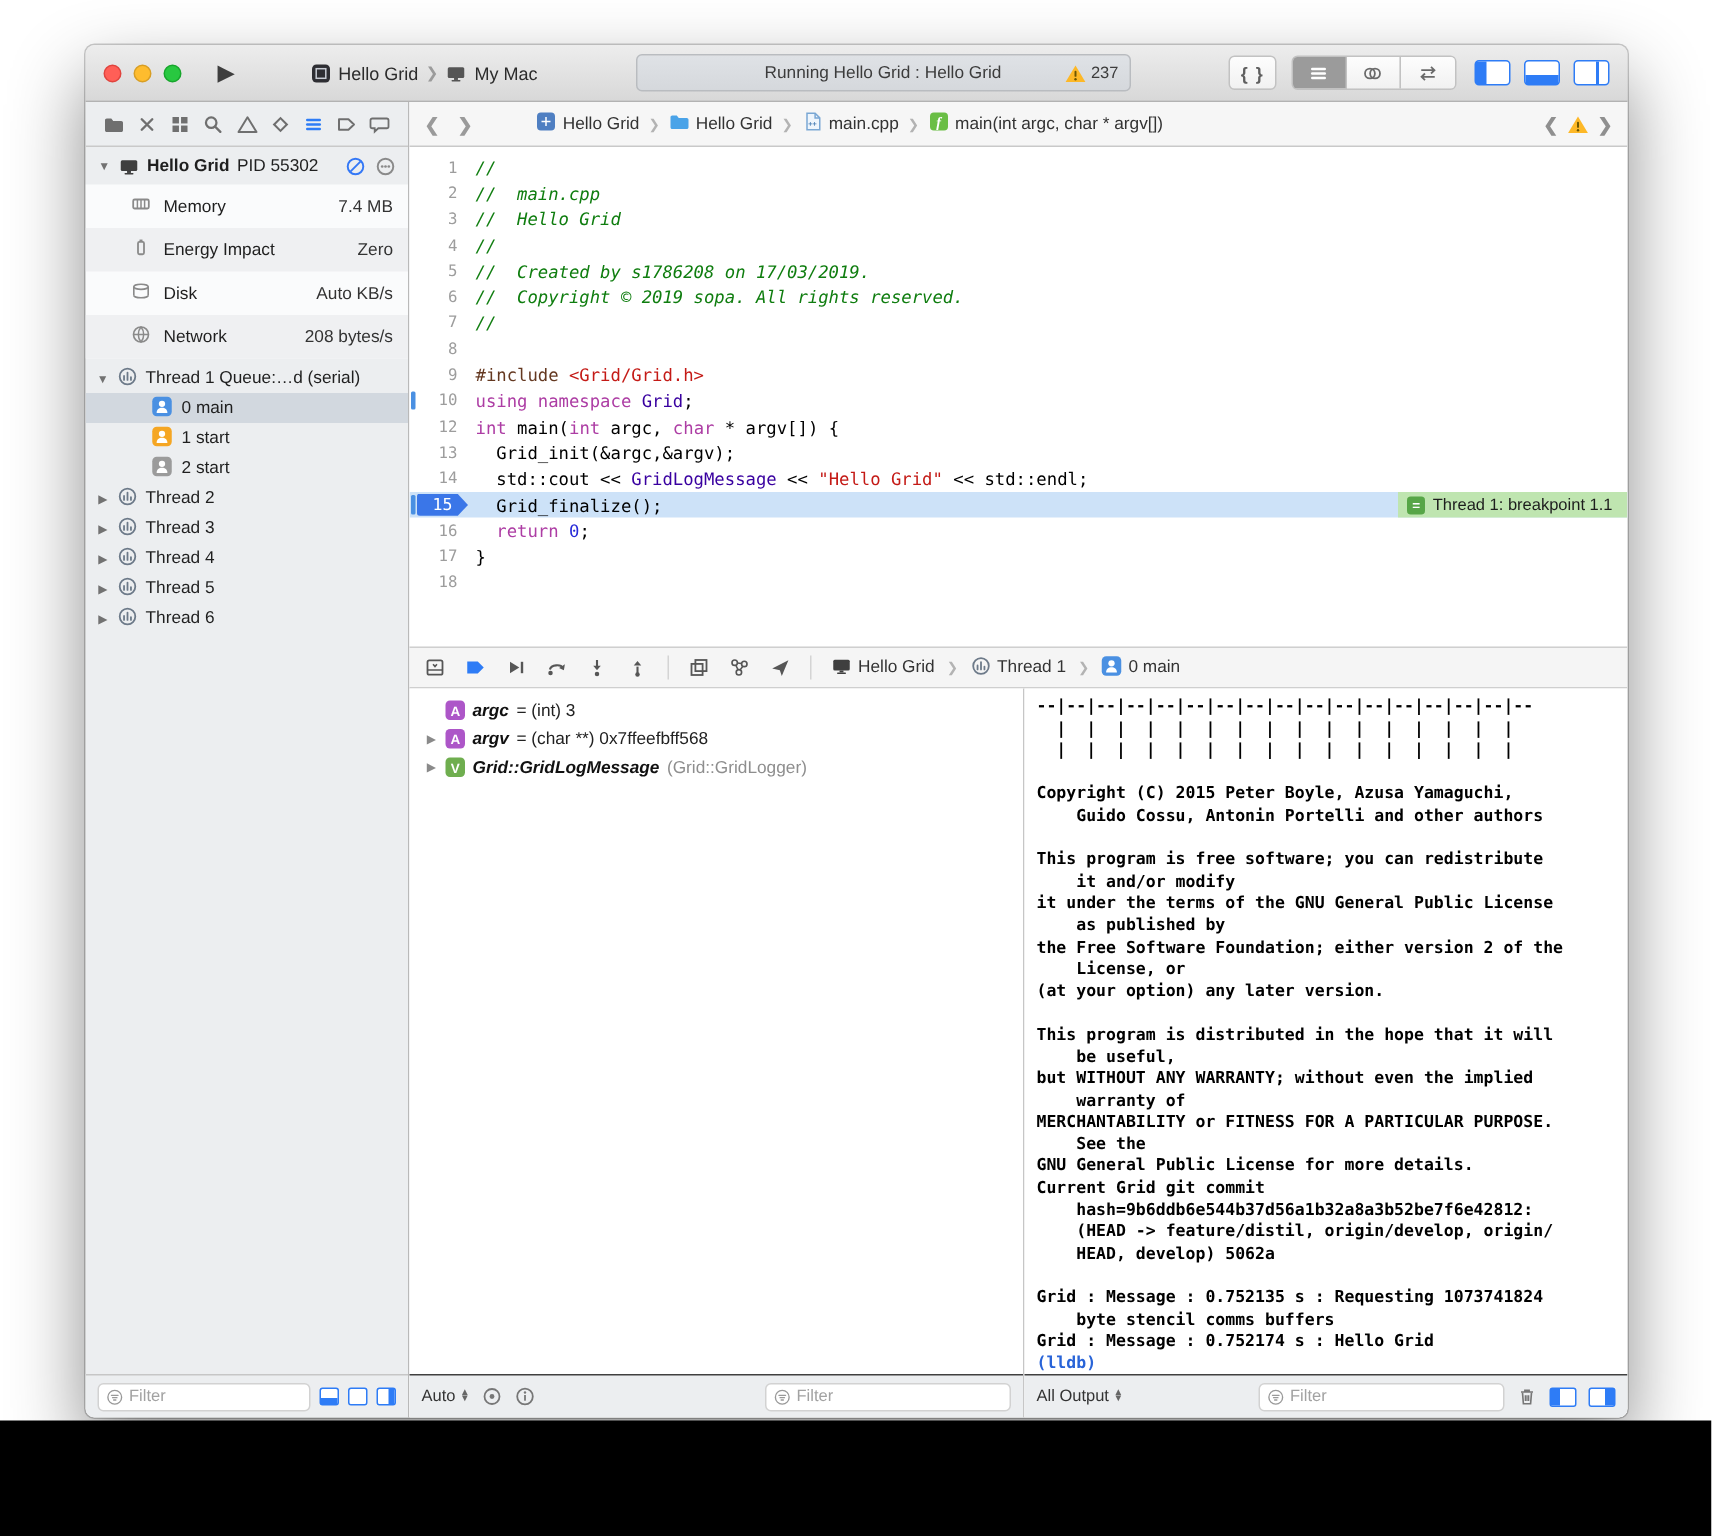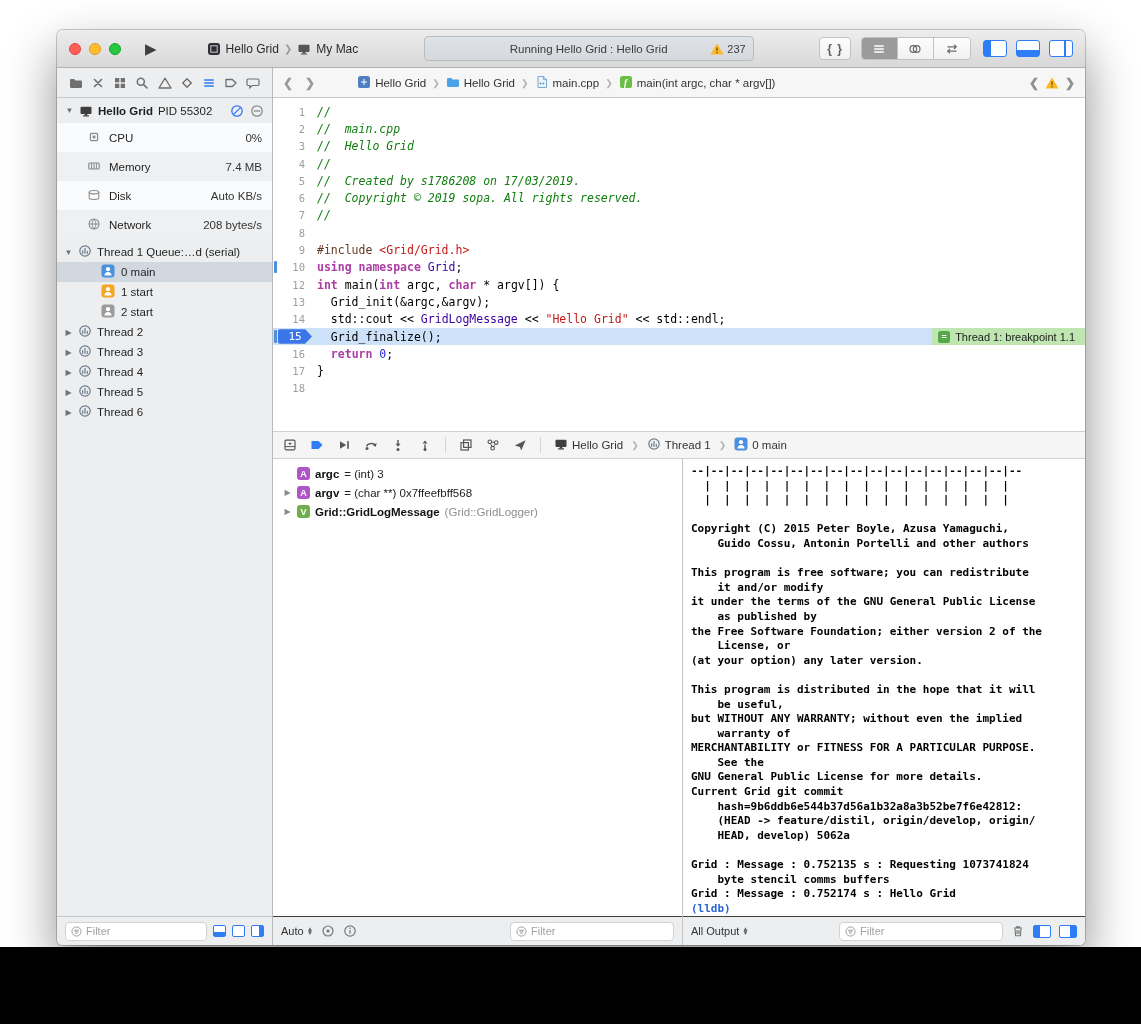--- a/index.html
+++ b/index.html
@@ -78,21 +78,21 @@
   .code-line{display:flex;align-items:center;height:17.3px;font-family:"DejaVu Sans Mono",monospace;font-size:11.5px;white-space:pre;position:relative;}
   .code-line.hl{background:#cde2f8;}
   .gutter{width:44px;flex:none;height:100%;display:flex;align-items:center;justify-content:flex-end;padding-right:12px;color:#9d9d9d;font-size:10.5px;position:relative;}
   .bp{position:absolute;right:5px;top:1.5px;width:34px;height:14.5px;background:#3a76e8;color:#fff;font-size:11px;
     display:flex;align-items:center;justify-content:center;clip-path:polygon(0 0,80% 0,100% 50%,80% 100%,0 100%);border-radius:2px;}
   .changebar{position:absolute;left:1px;top:2.5px;bottom:2.5px;width:3px;background:#4a90e2;border-radius:1px;}
   .code-text{flex:none;}
   .tok-com{color:#0f7d0f;font-style:italic;}
   .tok-pre{color:#643820;}
   .tok-str{color:#c41a16;}
-  .tok-kw{color:#ad3da4;font-weight:700;text-align:center;}
+  .tok-kw{color:#ad3da4;font-weight:400;text-align:center;}
   .tok-type{color:#3900a0;}
   .tok-num{color:#272ad8;}
   .tok-pln{color:#000;}
   .annotation{margin-left:auto;height:100%;background:#bfe5b0;display:flex;align-items:center;gap:5px;padding:0 10px 0 6px;
     font-family:"Liberation Sans",sans-serif;font-size:11px;color:#1d1d1d;flex:none;}
   .ann-ic{width:12px;height:12px;border-radius:2.5px;background:#57a647;color:#fff;font-size:9px;font-weight:bold;display:flex;align-items:center;justify-content:center;}
 
   
   .debugbar{height:28px;flex:none;border-top:1px solid #cfcfcf;border-bottom:1px solid #cfcfcf;background:#f5f5f5;
     display:flex;align-items:center;padding:0 10px;gap:13px;font-size:11.5px;color:#333;}
@@ -100,21 +100,21 @@
   .db-sep{width:1px;height:16px;background:#d4d4d4;}
   .db-crumbs{display:flex;align-items:center;gap:6px;}
 
   
   .debug-area{flex:1;display:flex;min-height:0;}
   .vars-pane{width:410px;flex:none;border-right:1px solid #c6c6c6;display:flex;flex-direction:column;background:#fff;}
   .vars-body{flex:1;padding-top:5px;font-size:11.5px;overflow:hidden;}
   .var-row{height:19px;display:flex;align-items:center;padding-left:10px;gap:5px;}
   .var-disc{width:9px;font-size:8px;color:#8a8a8a;text-align:center;flex:none;}
   .var-badge{width:13px;height:13px;border-radius:3px;color:#fff;font-size:9px;font-weight:bold;display:flex;align-items:center;justify-content:center;flex:none;}
-  .var-name{font-weight:bold;color:#111;}
+  .var-name{font-weight:bold;color:#111;font-style:italic;}
   .var-val{color:#222;}
   .var-val.muted{color:#8e8e8e;}
   .pane-bottom{height:29px;flex:none;border-top:1px solid #404040;background:#eceef0;display:flex;align-items:center;gap:8px;padding:0 8px;font-size:11px;color:#333;}
   .scope{display:flex;align-items:center;gap:3px;}
   .updown{display:inline-flex;flex-direction:column;line-height:4.5px;font-size:6.5px;color:#666;}
   .pane-bottom .field.right{flex:none;width:164px;margin-left:auto;}
   .console-pane{flex:1;display:flex;flex-direction:column;background:#fff;min-width:0;}
   .console-body{flex:1;padding:5px 8px;overflow:hidden;font-family:"DejaVu Sans Mono",monospace;font-size:11px;font-weight:bold;line-height:14.6px;color:#000;white-space:pre;}
   .console-line{height:14.6px;}
   .console-line.prompt{color:#2964d8;}
@@ -293,33 +293,33 @@
                   <circle cx="4.8" cy="7" r=".9" fill="#8a8a8a"></circle>
                   <circle cx="7" cy="7" r=".9" fill="#8a8a8a"></circle>
                   <circle cx="9.2" cy="7" r=".9" fill="#8a8a8a"></circle>
                 </svg>
               </span>
           </span>
         </div>
         <div class="gauges" id="gauges">
             <div class="gauge-row">
               <span><svg width="14" height="14" viewBox="0 0 14 14" xmlns="http://www.w3.org/2000/svg">
-                  <rect x="3.4" y="3.4" width="7.2" height="7.2" rx="1" fill="none" stroke="#8a8a8a" stroke-width="1.3"></rect>
-                  <rect x="5.6" y="5.6" width="2.8" height="2.8" fill="#8a8a8a"></rect>
-                </svg></span>
-              <span>CPU</span>
-              <span class="gauge-val">0%</span>
-            </div>
-            <div class="gauge-row">
-              <span><svg width="14" height="14" viewBox="0 0 14 14" xmlns="http://www.w3.org/2000/svg">
                   <rect x="1.8" y="4" width="10.4" height="6" rx="1" fill="none" stroke="#8a8a8a" stroke-width="1.2"></rect>
                   <path d="M4.6 4v6M7 4v6M9.4 4v6" stroke="#8a8a8a" stroke-width="1"></path>
                 </svg></span>
               <span>Memory</span>
               <span class="gauge-val">7.4 MB</span>
+            </div>
+            <div class="gauge-row">
+              <span><svg width="14" height="14" viewBox="0 0 14 14" xmlns="http://www.w3.org/2000/svg">
+                  <rect x="5" y="3.2" width="4" height="8.3" rx="1" fill="none" stroke="#8a8a8a" stroke-width="1.2"></rect>
+                  <rect x="6" y="1.7" width="2" height="1.2" fill="#8a8a8a"></rect>
+                </svg></span>
+              <span>Energy Impact</span>
+              <span class="gauge-val">Zero</span>
             </div>
             <div class="gauge-row">
               <span><svg width="14" height="14" viewBox="0 0 14 14" xmlns="http://www.w3.org/2000/svg">
                   <ellipse cx="7" cy="4.2" rx="4.8" ry="1.7" fill="none" stroke="#8a8a8a" stroke-width="1.1"></ellipse>
                   <path d="M2.2 4.2v5.6M11.8 4.2v5.6" stroke="#8a8a8a" stroke-width="1.1"></path>
                   <path d="M2.2 9.8c0 .9 2.1 1.7 4.8 1.7s4.8-.8 4.8-1.7" fill="none" stroke="#8a8a8a" stroke-width="1.1"></path>
                 </svg></span>
               <span>Disk</span>
               <span class="gauge-val">Auto KB/s</span>
             </div>

